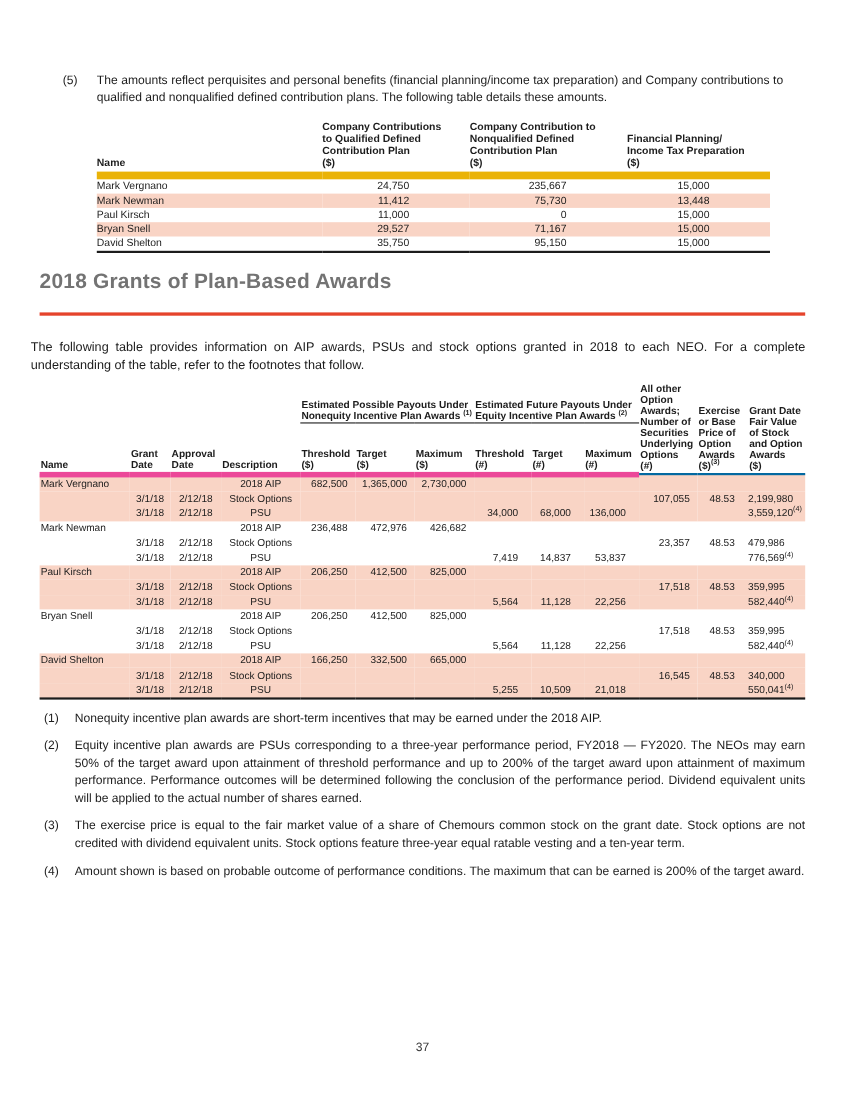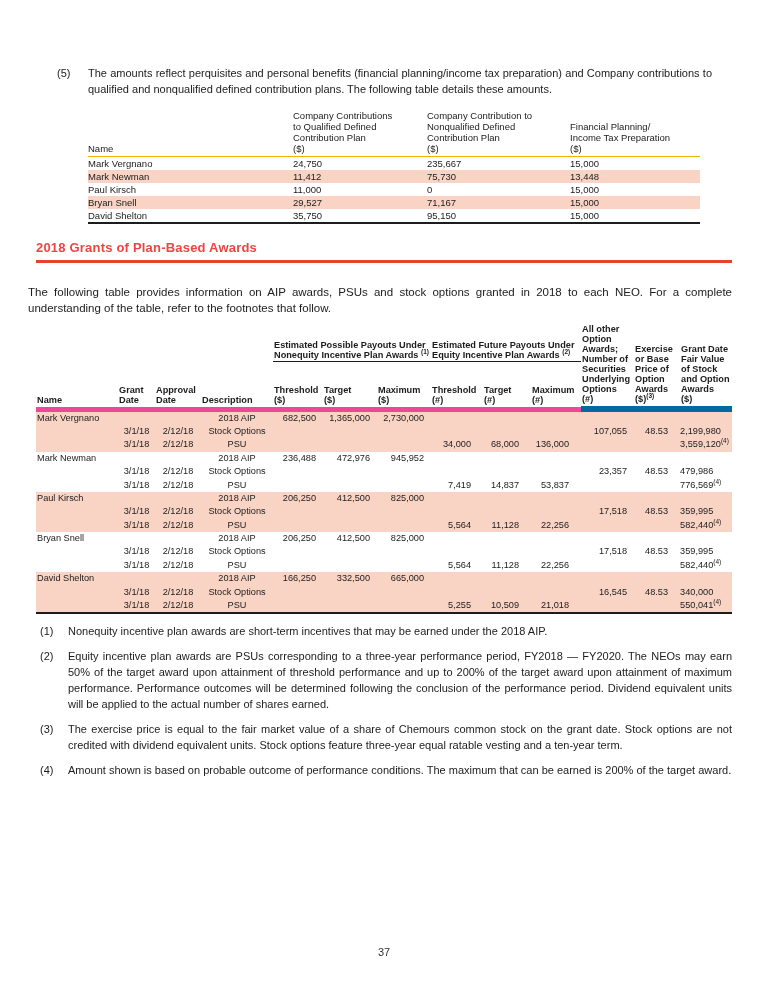--- a/index.html
+++ b/index.html
@@ -11,43 +11,43 @@
   }
   
   .fn { display: flex; font-size: 11px; line-height: 15.5px; }
   .fn-top { margin: 66px 56px 0 57px; }
   .fn .marker { flex: 0 0 31px; }
   .fn .txt { flex: 1; text-align: justify; }
   
   table { border-collapse: collapse; }
   .t1 { margin: 13px 0 0 88px; width: 612px; font-size: 9.5px; table-layout: fixed; }
   .t1 th {
-    font-weight: normal; text-align: left; vertical-align: bottom;
+    font-weight: bold; text-align: left; vertical-align: bottom;
     white-space: pre-line; line-height: 11px; padding: 0 4px 2px 0;
-    border-bottom: 1px solid #eab308;
+    border-bottom: 7px solid #eab308;
   }
   .t1 td { line-height: 11px; padding: 1px 0; }
-  .t1 td.num { text-align: left; padding-right: 55px; }
+  .t1 td.num { text-align: right; padding-right: 55px; }
   .t1 tr.shaded { background: #f9d4c5; }
   .t1 tbody tr:last-child td { border-bottom: 2px solid #1c1c1c; }
   
   .section-title {
-    margin: 16px 36px 0 36px; font-size: 13px; font-weight: bold; color: #ef4444;
-    padding-bottom: 5px; border-bottom: 3px solid #e5432c; letter-spacing: .2px;
+    margin: 16px 36px 0 36px; font-size: 19px; font-weight: bold; color: #737373;
+    padding-bottom: 16px; border-bottom: 3px solid #e5432c; letter-spacing: .2px;
   }
   .intro { margin: 21px 36px 0 28px; font-size: 11.5px; line-height: 16px; text-align: justify; }
   
   .t2 { margin: 8px 0 0 36px; width: 696px; font-size: 9.2px; table-layout: fixed; }
   .t2 th {
     font-weight: bold; text-align: left; vertical-align: bottom;
     white-space: pre-line; line-height: 10px; padding: 0 2px 2px 1px;
   }
   .t2 thead tr.sub th { border-bottom: 5px solid #ec4899; padding-top: 2px; }
   .t2 th.grp { border-bottom: 1px solid #1c1c1c; padding-bottom: 1px; }
-  .t2 th.tall { border-bottom: 6px solid #0369a1; }
+  .t2 th.tall { border-bottom: 2px solid #0369a1; }
   .t2 td { line-height: 11px; padding: 1.2px 0; vertical-align: middle; }
   .t2 td.l { text-align: left; padding-left: 1px; }
   .t2 td.c { text-align: center; }
   .t2 td.r { text-align: right; padding-right: 7px; }
   .t2 td.eq { padding-right: 12px; }
   .t2 td.fv { padding-right: 20px; }
   .t2 tr.shaded { background: #f9d4c5; }
   .t2 tbody tr:last-child td { border-bottom: 2px solid #1c1c1c; }
   sup.s { font-size: 6.5px; vertical-align: super; line-height: 0; letter-spacing: 0; }
   
@@ -239,21 +239,21 @@
           <td class="r eq"></td>
           <td class="r fv"><span>3,559,120</span><sup class="s">(4)</sup></td>
         </tr>
       <tr>
           <td class="l">Mark Newman</td>
           <td class="c"></td>
           <td class="c"></td>
           <td class="c">2018 AIP</td>
           <td class="r">236,488</td>
           <td class="r">472,976</td>
-          <td class="r">945,952</td>
+          <td class="r">426,682</td>
           <td class="r eq"></td>
           <td class="r eq"></td>
           <td class="r eq"></td>
           <td class="r"></td>
           <td class="r eq"></td>
           <td class="r fv"><span></span><sup class="s"></sup></td>
         </tr>
       <tr>
           <td class="l"></td>
           <td class="c">3/1/18</td>

